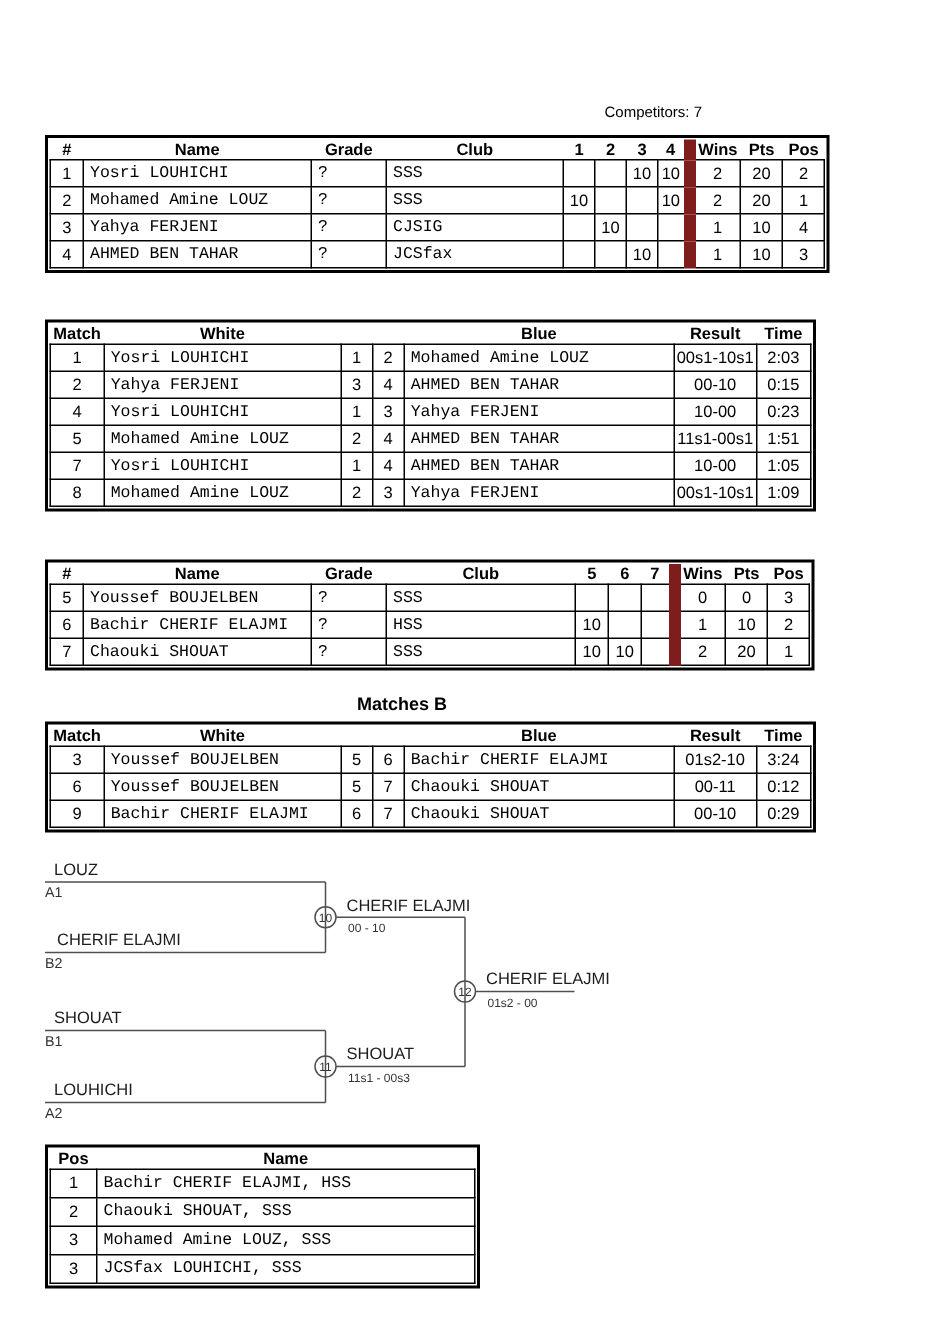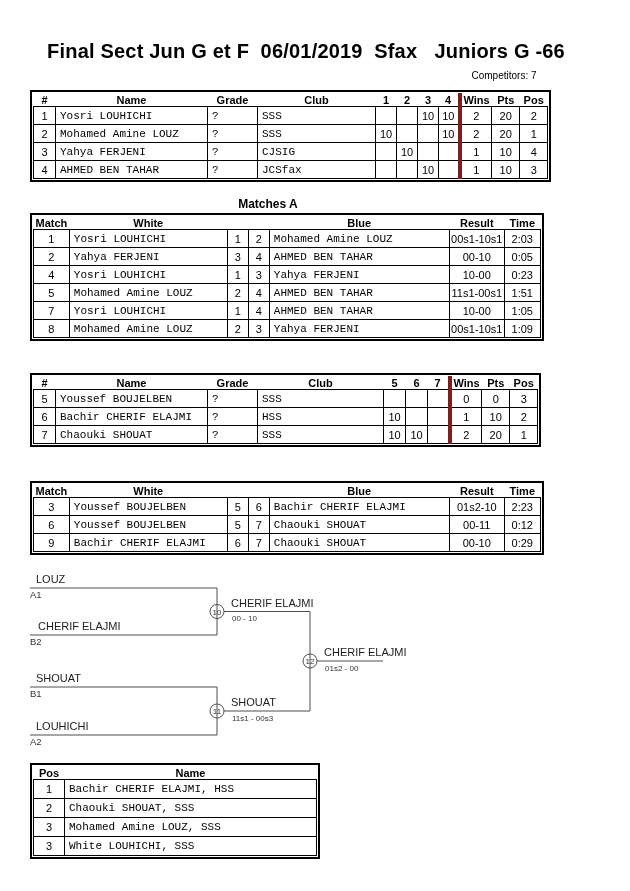--- a/index.html
+++ b/index.html
@@ -1,43 +1,42 @@
 <!DOCTYPE html>
 <html><head>
 <meta charset="utf-8">
 <style>
   html,body{margin:0;padding:0;background:#fff;}
   body{font-family:"Liberation Sans","DejaVu Sans",sans-serif;color:#000;}
   .page{position:relative;width:630px;height:891px;background:#fff;overflow:hidden;}
   .abs{position:absolute;}
   .title{top:40px;left:0;width:612px;text-align:center;font-size:20px;font-weight:bold;white-space:pre;letter-spacing:.2px;}
   .sec-head{font-size:12px;font-weight:bold;text-align:center;width:200px;}
-  .comp-count{top:70px;left:403px;width:202px;text-align:center;font-size:10px;}
+  .comp-count{top:70px;left:403px;width:202px;text-align:left;font-size:10px;}
   .w{position:absolute;border:2px solid #000;padding:1px;background:#fff;}
   table{border-collapse:collapse;table-layout:fixed;}
   th{font-size:11px;font-weight:bold;height:13px;padding:0 2px;text-align:center;white-space:nowrap;overflow:visible;}
   td{border:1px solid #000;font-size:11px;height:17px;padding:0 4px;white-space:nowrap;overflow:hidden;}
   td.c{text-align:center;padding:0 1px;}
   td.l{text-align:left;font-family:Liberation Mono, monospace;}
   th.lft{text-align:left;}
-  .thick,th.thick,td.thick{border-left:4px solid #7f1d1d;}
+  .thick,th.thick,td.thick{border-left:8px solid #7f1d1d;}
   .res td{height:18px;}
   svg text{font-family:"Liberation Sans","DejaVu Sans",sans-serif;}
   .bk-name{font-size:11px;fill:#1d1d1d;}
   .bk-tag{font-size:9.5px;fill:#333;}
   .bk-score{font-size:8px;fill:#333;}
   .bk-cnum{font-size:8px;fill:#333;text-anchor:middle;}
   .bk-line{stroke:#4f4f4f;stroke-width:1;fill:none;}
 </style>
 </head>
 <body>
 
 <div class="page">
 
-  <div class="abs title">Final Sect Jun G et F  06/01/2019  Sfax   Juniors G -66</div>
 
   <div class="abs sec-head" style="top:67px;left:137px;margin-top:48px;">Competitors A</div>
   <div class="abs comp-count">Competitors: 7</div>
 
   <div class="w" style="top:90px;left:30px;">
     <table>
       <colgroup>
           <col style="width:22px">
           <col style="width:152px">
           <col style="width:50px">
@@ -115,21 +114,20 @@
           <td class="c">10</td>
           <td class="c"></td>
           <td class="c thick">1</td>
           <td class="c">10</td>
           <td class="c">3</td>
         </tr>
       </tbody>
     </table>
   </div>
 
-  <div class="abs sec-head" style="top:197px;left:168px;">Matches A</div>
 
   <div class="w" style="top:213px;left:30px;">
     <table>
       <colgroup>
           <col style="width:30px">
           <col style="width:158px">
           <col style="width:21px">
           <col style="width:21px">
           <col style="width:180px">
           <col style="width:55px">
@@ -156,21 +154,21 @@
           <td class="c">00s1-10s1</td>
           <td class="c">2:03</td>
         </tr>
         <tr>
           <td class="c">2</td>
           <td class="l">Yahya FERJENI</td>
           <td class="c">3</td>
           <td class="c">4</td>
           <td class="l">AHMED BEN TAHAR</td>
           <td class="c">00-10</td>
-          <td class="c">0:05</td>
+          <td class="c">0:15</td>
         </tr>
         <tr>
           <td class="c">4</td>
           <td class="l">Yosri LOUHICHI</td>
           <td class="c">1</td>
           <td class="c">3</td>
           <td class="l">Yahya FERJENI</td>
           <td class="c">10-00</td>
           <td class="c">0:23</td>
         </tr>
@@ -268,20 +266,21 @@
           <td class="c">10</td>
           <td class="c"></td>
           <td class="c thick">2</td>
           <td class="c">20</td>
           <td class="c">1</td>
         </tr>
       </tbody>
     </table>
   </div>
 
+  <div class="abs sec-head" style="top:462px;left:168px;">Matches B</div>
 
   <div class="w" style="top:481px;left:30px;">
     <table>
       <colgroup>
           <col style="width:30px">
           <col style="width:158px">
           <col style="width:21px">
           <col style="width:21px">
           <col style="width:180px">
           <col style="width:55px">
@@ -299,21 +298,21 @@
       </tr>
         </thead>
       <tbody>
         <tr>
           <td class="c">3</td>
           <td class="l">Youssef BOUJELBEN</td>
           <td class="c">5</td>
           <td class="c">6</td>
           <td class="l">Bachir CHERIF ELAJMI</td>
           <td class="c">01s2-10</td>
-          <td class="c">2:23</td>
+          <td class="c">3:24</td>
         </tr>
         <tr>
           <td class="c">6</td>
           <td class="l">Youssef BOUJELBEN</td>
           <td class="c">5</td>
           <td class="c">7</td>
           <td class="l">Chaouki SHOUAT</td>
           <td class="c">00-11</td>
           <td class="c">0:12</td>
         </tr>
@@ -390,19 +389,19 @@
         <tr>
           <td class="c">2</td>
           <td class="l">Chaouki SHOUAT, SSS</td>
         </tr>
         <tr>
           <td class="c">3</td>
           <td class="l">Mohamed Amine LOUZ, SSS</td>
         </tr>
         <tr>
           <td class="c">3</td>
-          <td class="l">White LOUHICHI, SSS</td>
+          <td class="l">JCSfax LOUHICHI, SSS</td>
         </tr>
       </tbody>
     </table>
   </div>
 
 </div>
 
 </body></html>

